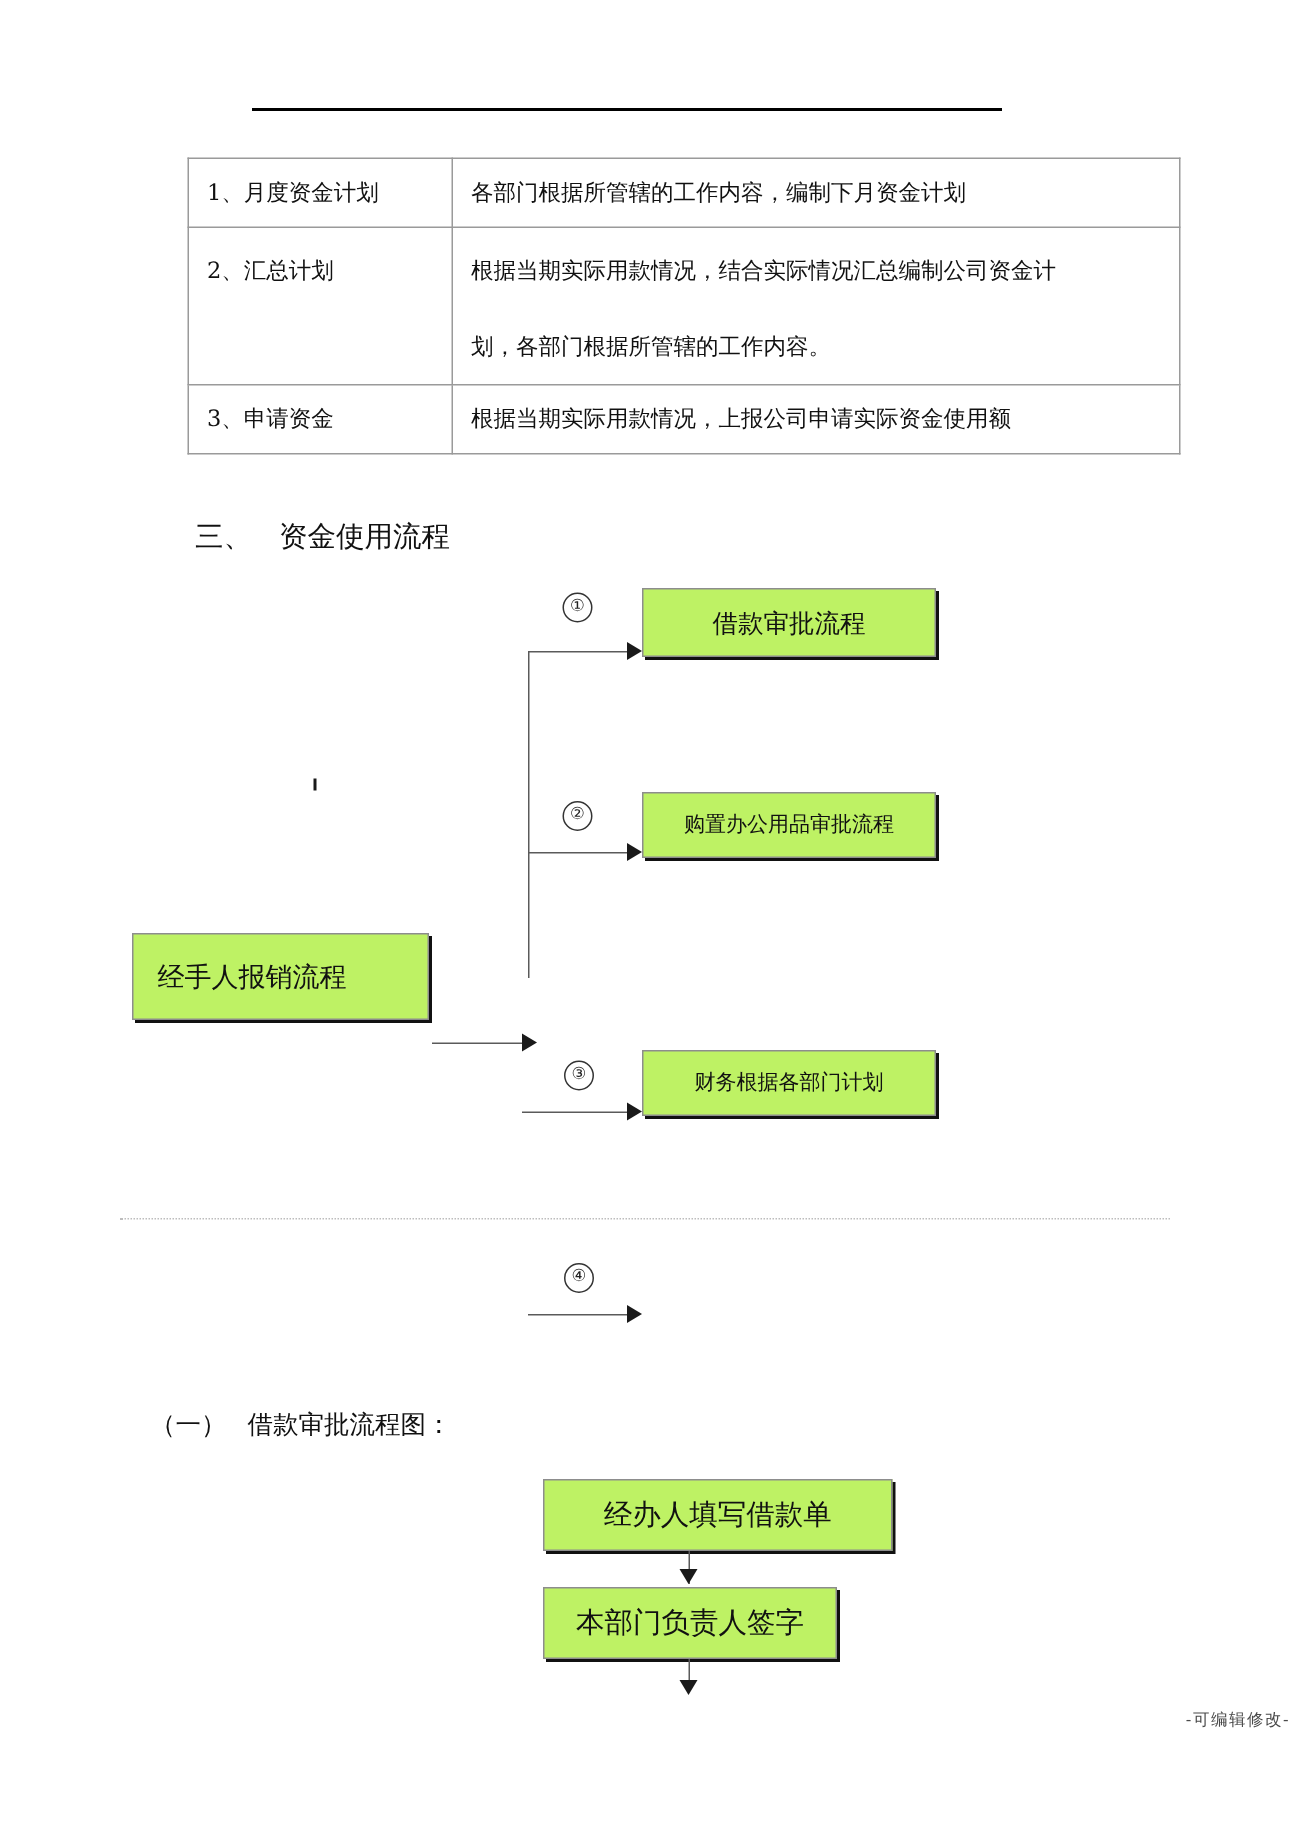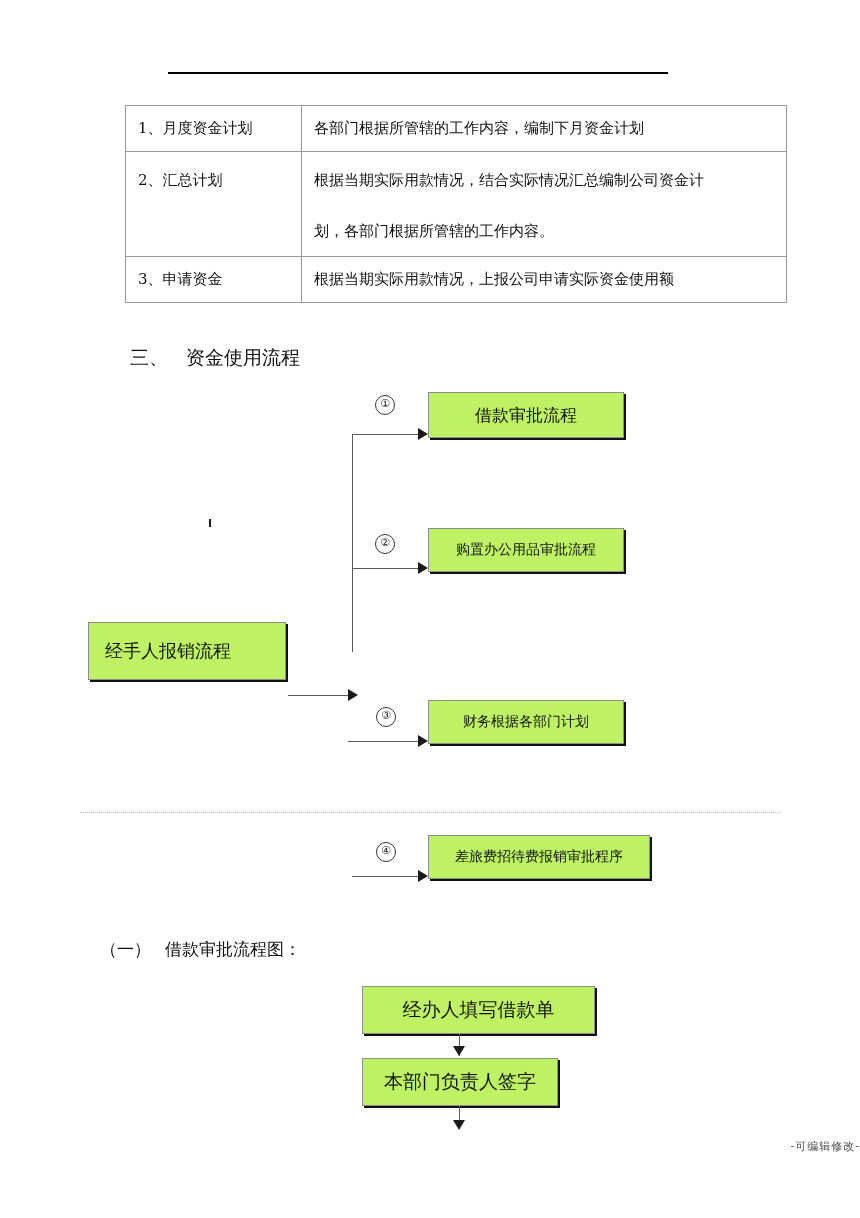--- a/index.html
+++ b/index.html
@@ -233,23 +233,20 @@
   <div class="marker" style="left:376px; top:707px;">③</div>
   <div class="fbox center" style="left:428px; top:700px; width:196px; height:44px; font-size:14px;">
     <span>财务根据各部门计划</span>
   </div>
 
   <div class="dotted-divider"></div>
 
   <div class="hline" style="left:352px; top:876px; width:68px;"></div>
   <div class="arrow-r" style="left:418px; top:870px;"></div>
   <div class="marker" style="left:376px; top:842px;">④</div>
-  <div class="fbox center" style="left:428px; top:835px; width:222px; height:44px; font-size:14px;">
-    <span>差旅费招待费报销审批程序</span>
-  </div>
 
   <div class="h-sub" style="left:100px; top:938px;">
     <span class="num">（一）</span><span>借款审批流程图：</span>
   </div>
 
   <div class="fbox center" style="left:362px; top:986px; width:233px; height:48px; font-size:19px;">
     <span>经办人填写借款单</span>
   </div>
 
   <div class="vline" style="left:459px; top:1034px; height:22px;"></div>

